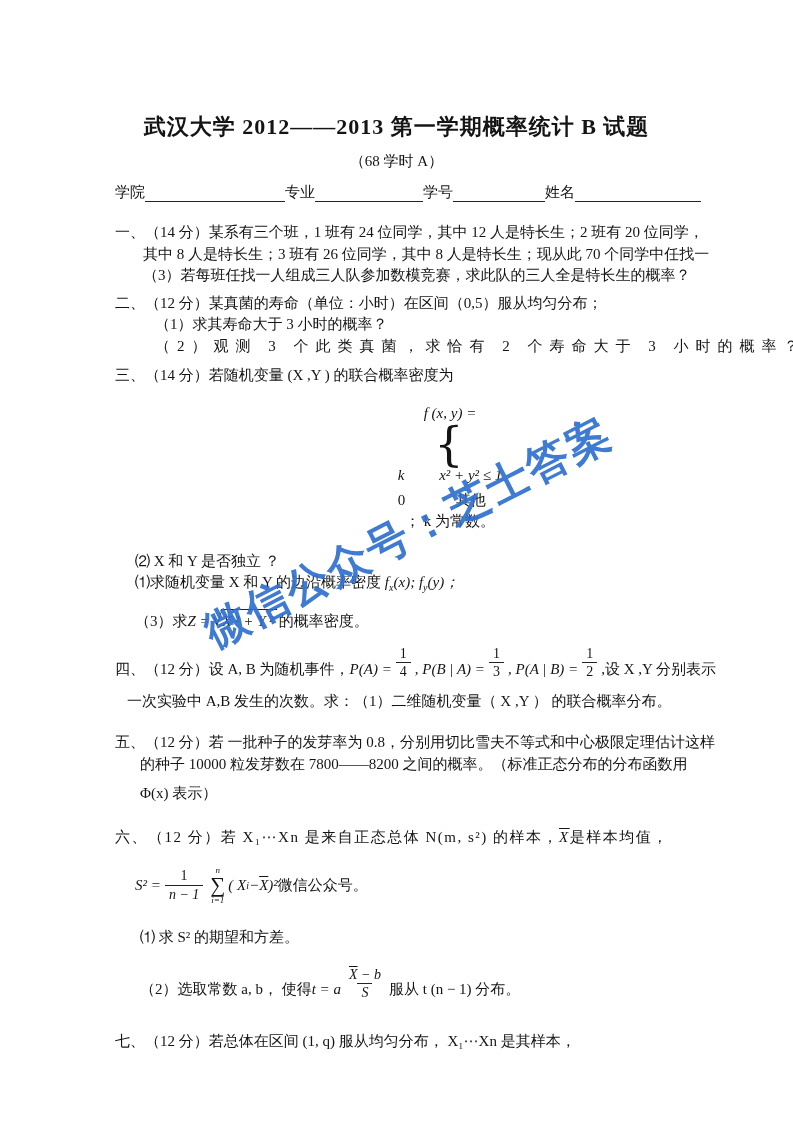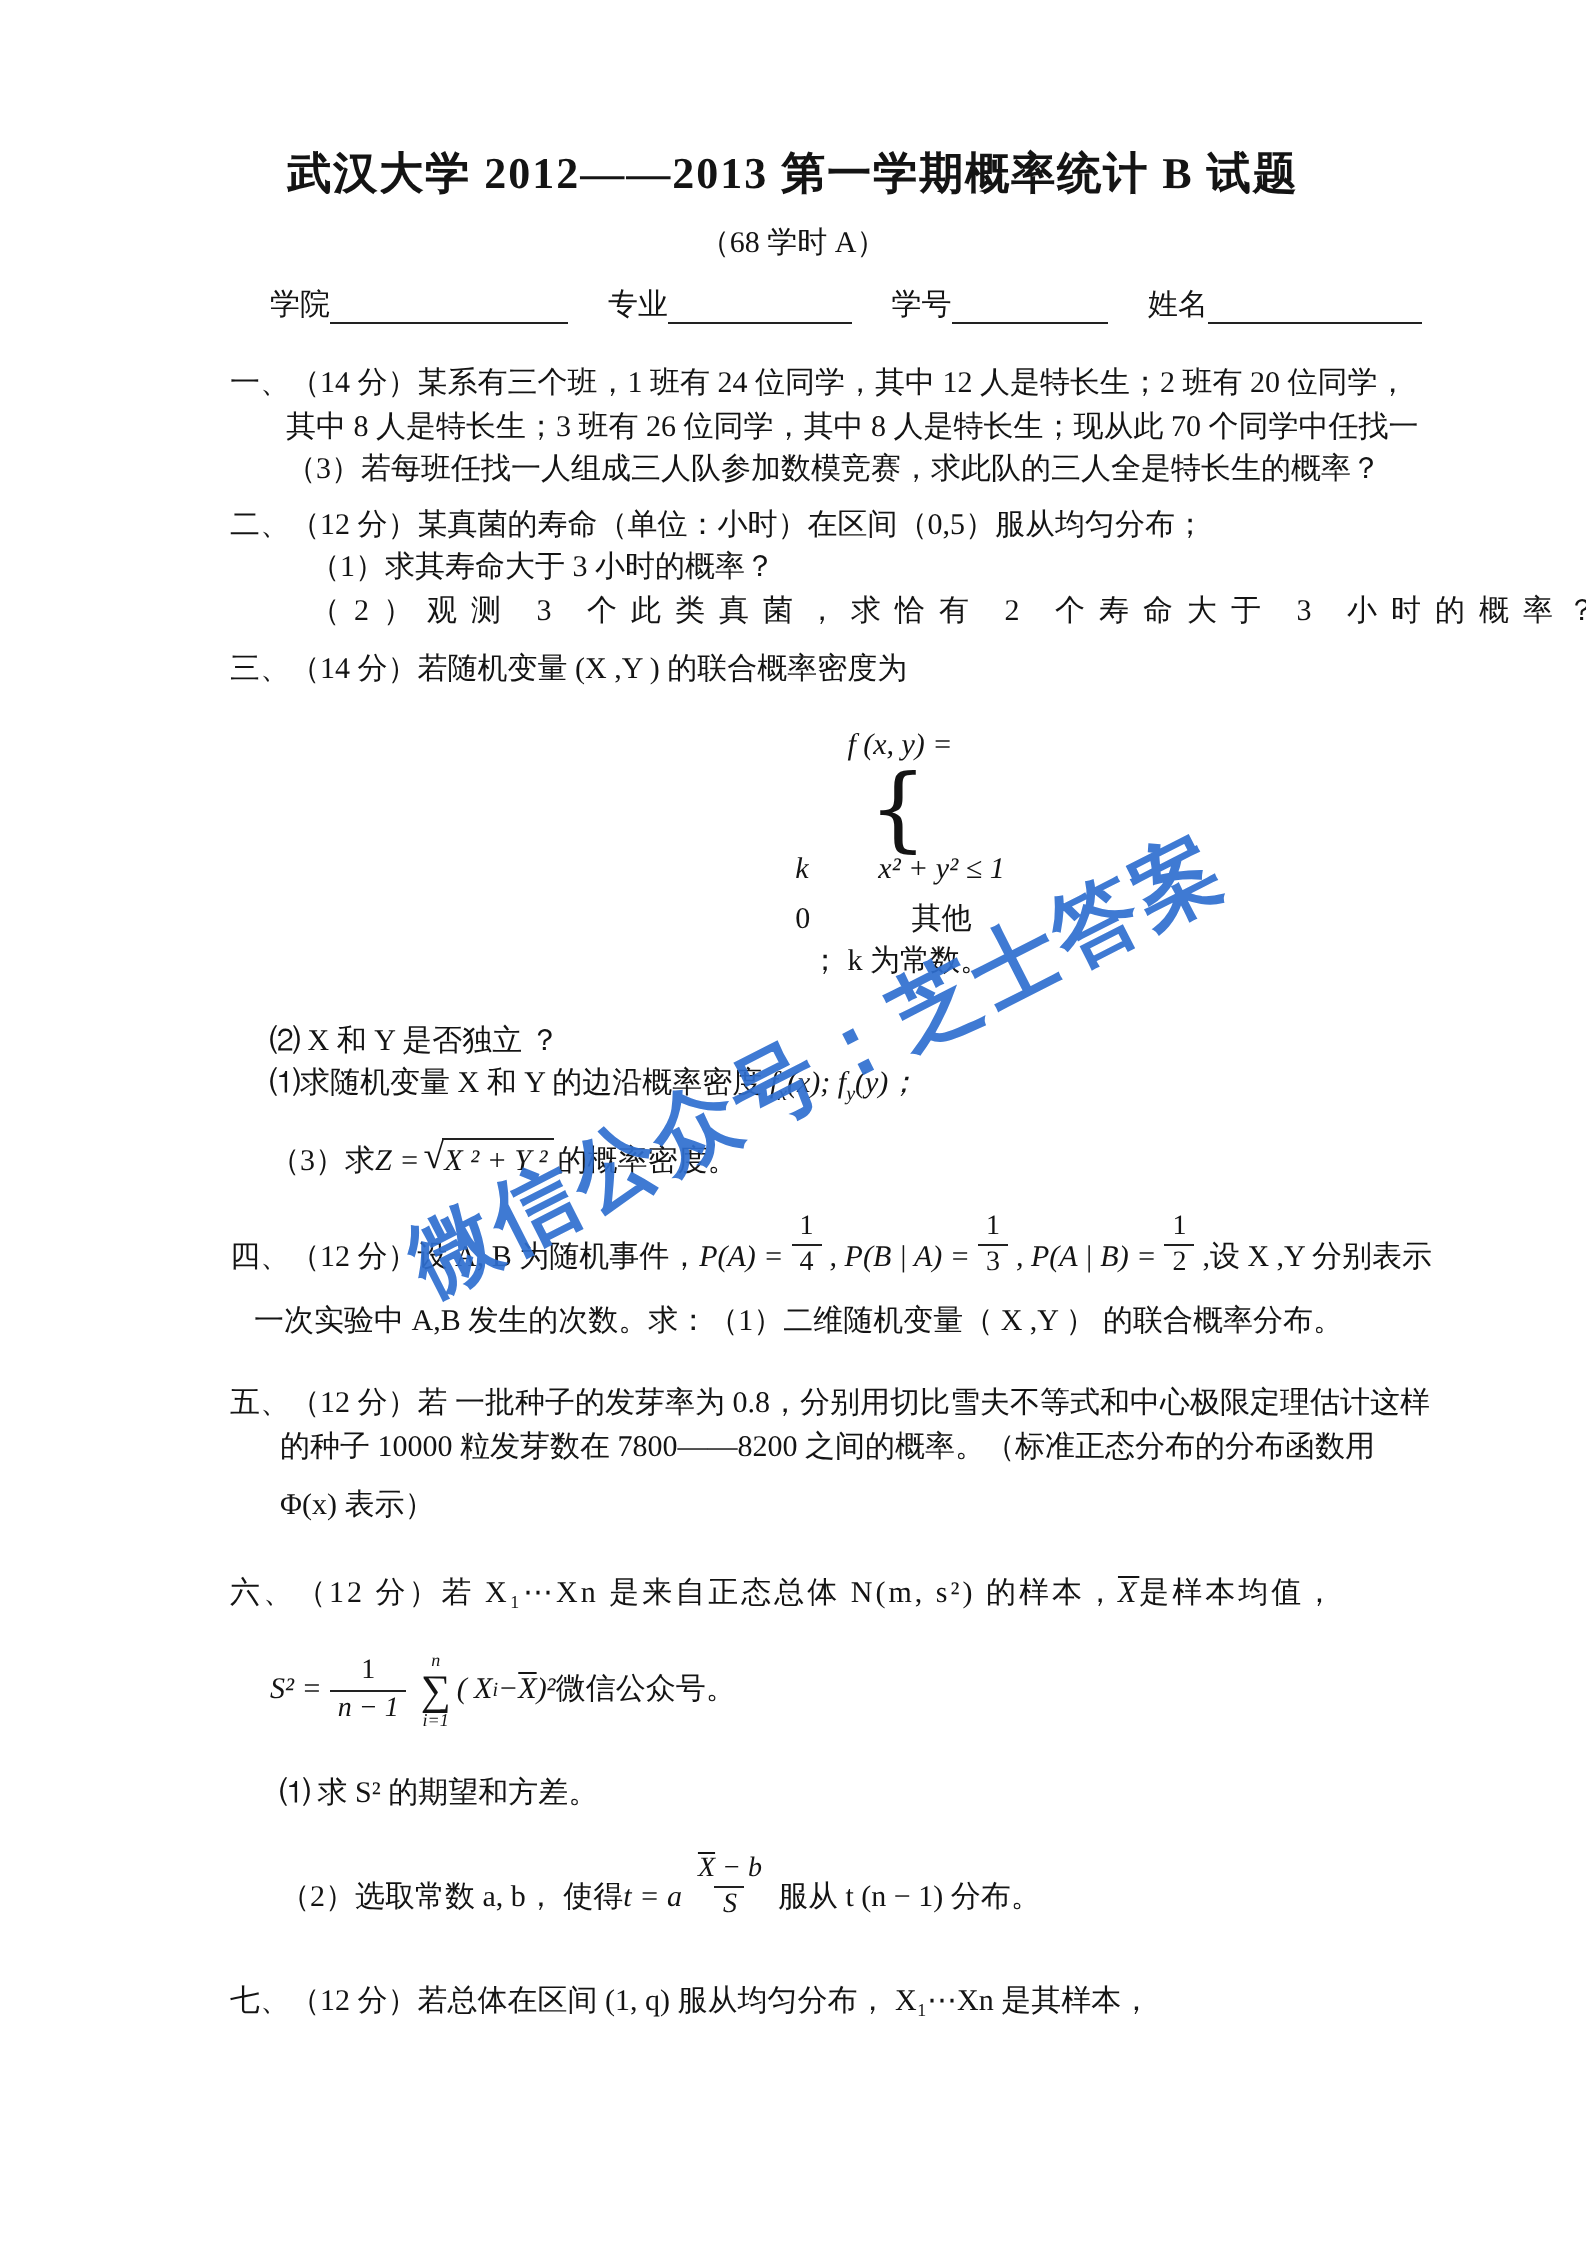--- a/index.html
+++ b/index.html
@@ -1,22 +1,22 @@
 <!DOCTYPE html>
 <html><head>
 <meta charset="utf-8">
 <style>
   html,body{margin:0;padding:0;background:#ffffff;}
   .page{position:relative;width:793px;height:1122px;background:#ffffff;overflow:hidden;
         font-family:"Liberation Serif","DejaVu Serif",serif;color:#141414;}
-  .header{padding-top:72px;text-align:center;}
+  .header{padding-top:112px;text-align:center;}
   .title{font-size:22px;font-weight:bold;letter-spacing:1px;}
   .subtitle{font-size:15px;margin-top:10px;}
   .form-line{display:flex;align-items:flex-end;margin:12px 82px 0 115px;font-size:15px;}
-  .form-label{white-space:nowrap;margin-left:20px;}
+  .form-label{white-space:nowrap;}
   .uline{display:inline-block;border-bottom:1px solid #222;height:15px;}
   .u1{width:140px}.u2{width:108px}.u3{width:92px}.u4{width:126px}
   .content{padding:0 78px 0 115px;font-size:15px;line-height:21.5px;}
   .ln{white-space:nowrap;}
   .in12{margin-left:12px}.in20{margin-left:20px}.in25{margin-left:25px}
   .in28{margin-left:28px}.in40{margin-left:40px}
   .mt6{margin-top:6px}.mt8{margin-top:8px}.mt10{margin-top:10px}.mt14{margin-top:14px}
   .mt18{margin-top:18px}.mt20{margin-top:20px}.mt22{margin-top:22px}.mt30{margin-top:30px}
   .spread{letter-spacing:7px;}
   .spread2{letter-spacing:1.5px;}

